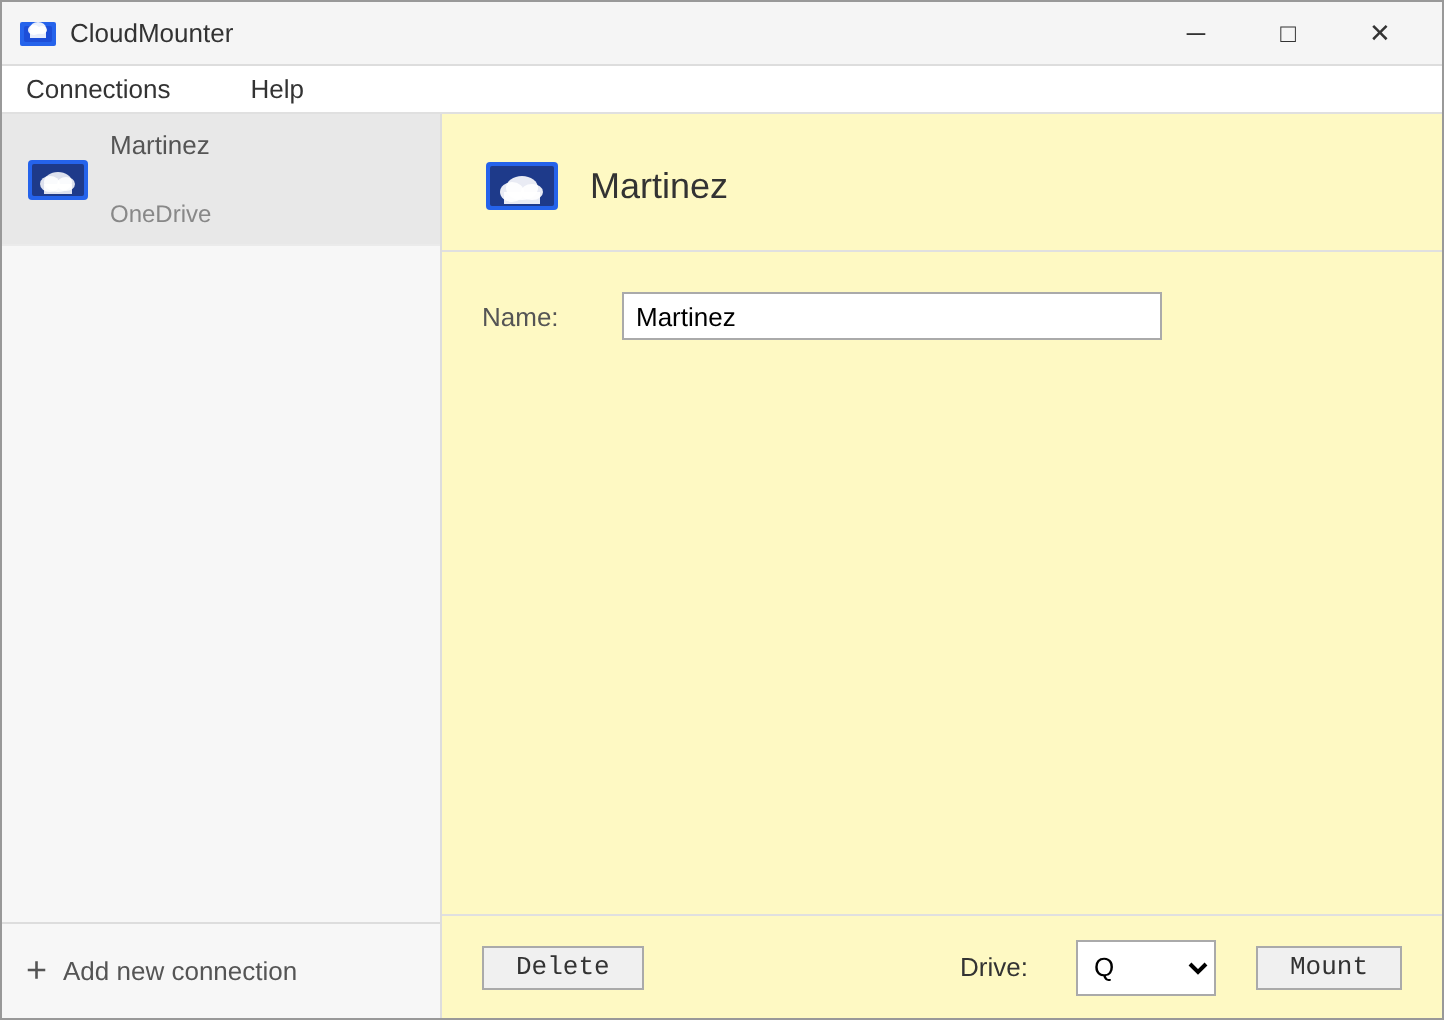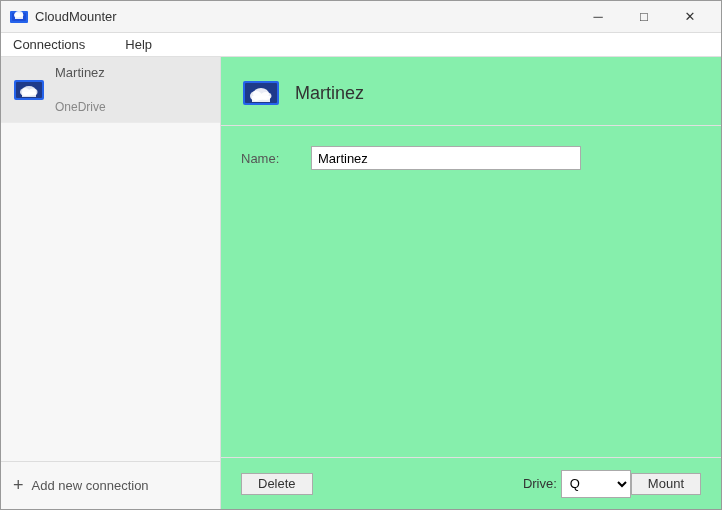--- a/index.html
+++ b/index.html
@@ -8,21 +8,21 @@
       font-size: 13px;
       background: #f0f0f0;
       width: 722px;
       height: 510px;
       overflow: hidden;
     }
 
     .window {
       width: 722px;
       height: 510px;
-      background: #86efac;
+      background: #fef9c3;
       border: 1px solid #999;
       display: flex;
       flex-direction: column;
     }
 
     
     .title-bar {
       background: #f5f5f5;
       border-bottom: 1px solid #ddd;
       height: 32px;
@@ -204,30 +204,31 @@
       border-top: 1px solid #e0e0e0;
       display: flex;
       align-items: center;
       padding: 0 20px;
       justify-content: space-between;
     }
     .footer-left {}
     .footer-right {
       display: flex;
       align-items: center;
-      gap: 0;
+      gap: 20px;
     }
     .btn {
       height: 22px;
       padding: 0 16px;
       border: 1px solid #aaa;
       background: #f0f0f0;
       cursor: pointer;
       font-size: 13px;
       color: #333;
+      font-family: Liberation Mono, monospace;
     }
     .drive-label {
       font-size: 13px;
       color: #333;
       margin-right: 4px;
     }
     .drive-select {
       height: 28px;
       width: 70px;
       border: 1px solid #aaa;

